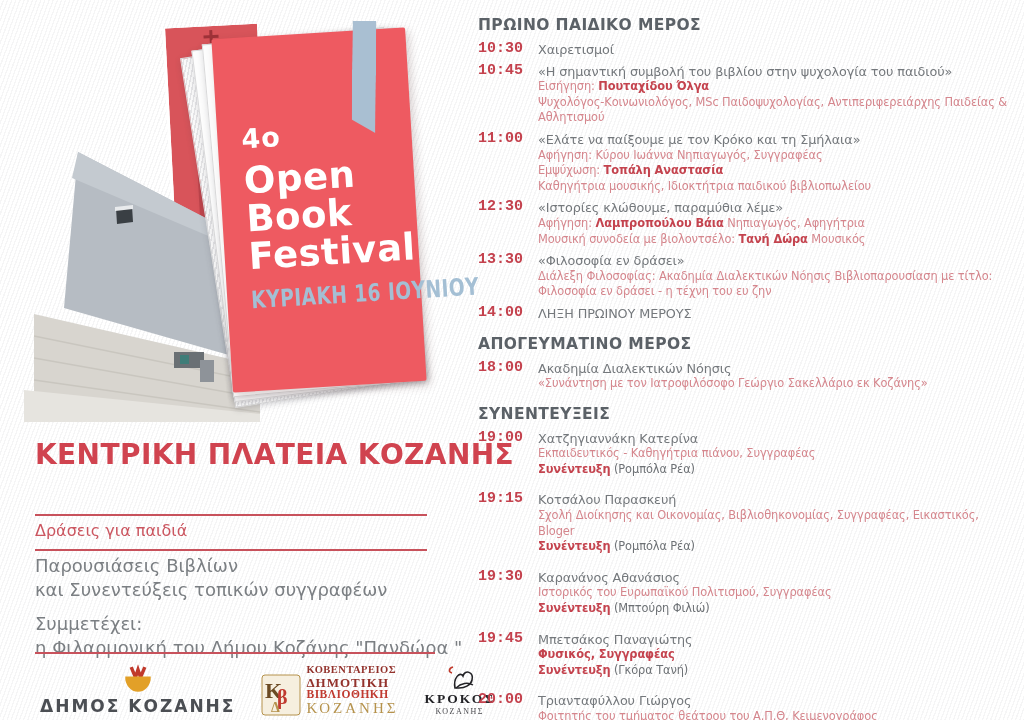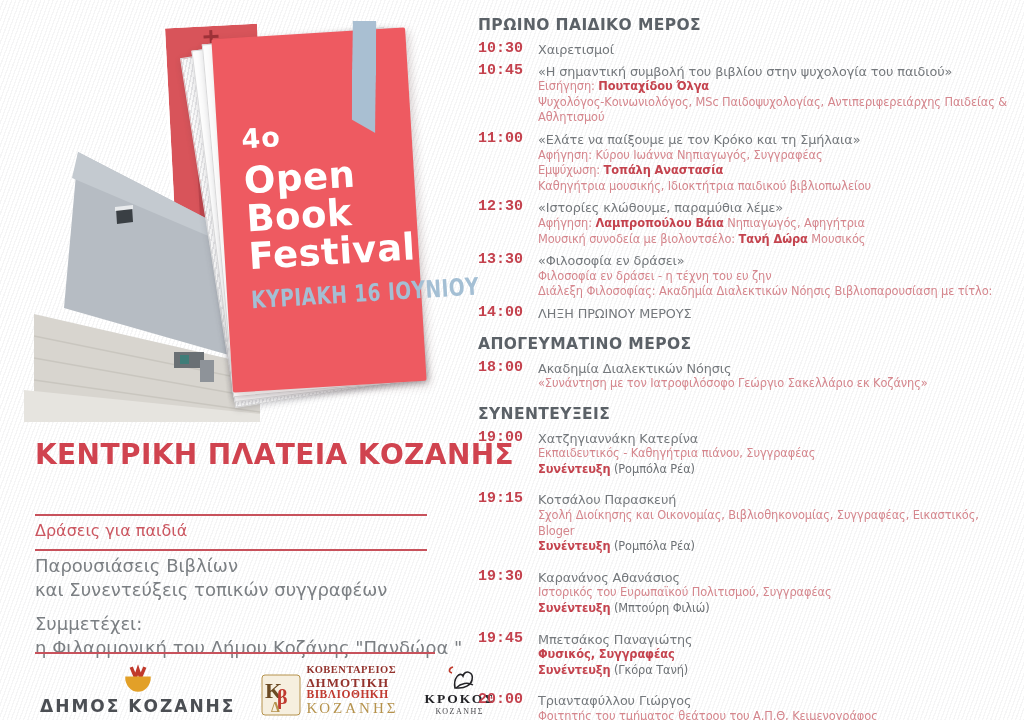--- a/index.html
+++ b/index.html
@@ -193,22 +193,22 @@
           <div class="event-content">
             <div class="event-line"><span class="seg-title">«Ιστορίες κλώθουμε, παραμύθια λέμε»</span></div>
             <div class="event-line"><span class="seg-detail">Αφήγηση: </span><span class="seg-strong">Λαμπροπούλου Βάια</span><span class="seg-detail"> Νηπιαγωγός, Αφηγήτρια</span></div>
             <div class="event-line"><span class="seg-detail">Μουσική συνοδεία με βιολοντσέλο: </span><span class="seg-strong">Τανή Δώρα</span><span class="seg-detail"> Μουσικός</span></div>
           </div>
         </div>
         <div class="event">
           <div class="event-time">13:30</div>
           <div class="event-content">
             <div class="event-line"><span class="seg-title">«Φιλοσοφία εν δράσει»</span></div>
+            <div class="event-line"><span class="seg-detail">Διάλεξη Φιλοσοφίας: Ακαδημία Διαλεκτικών Νόησις Βιβλιοπαρουσίαση με τίτλο:</span></div>
             <div class="event-line"><span class="seg-detail">Φιλοσοφία εν δράσει - η τέχνη του ευ ζην</span></div>
-            <div class="event-line"><span class="seg-detail">Διάλεξη Φιλοσοφίας: Ακαδημία Διαλεκτικών Νόησις Βιβλιοπαρουσίαση με τίτλο:</span></div>
           </div>
         </div>
         <div class="event">
           <div class="event-time">14:00</div>
           <div class="event-content">
             <div class="event-line"><span class="seg-title">ΛΗΞΗ ΠΡΩΙΝΟΥ ΜΕΡΟΥΣ</span></div>
           </div>
         </div>
       </div>
       <div class="section-title section-gap">ΑΠΟΓΕΥΜΑΤΙΝΟ ΜΕΡΟΣ</div>

